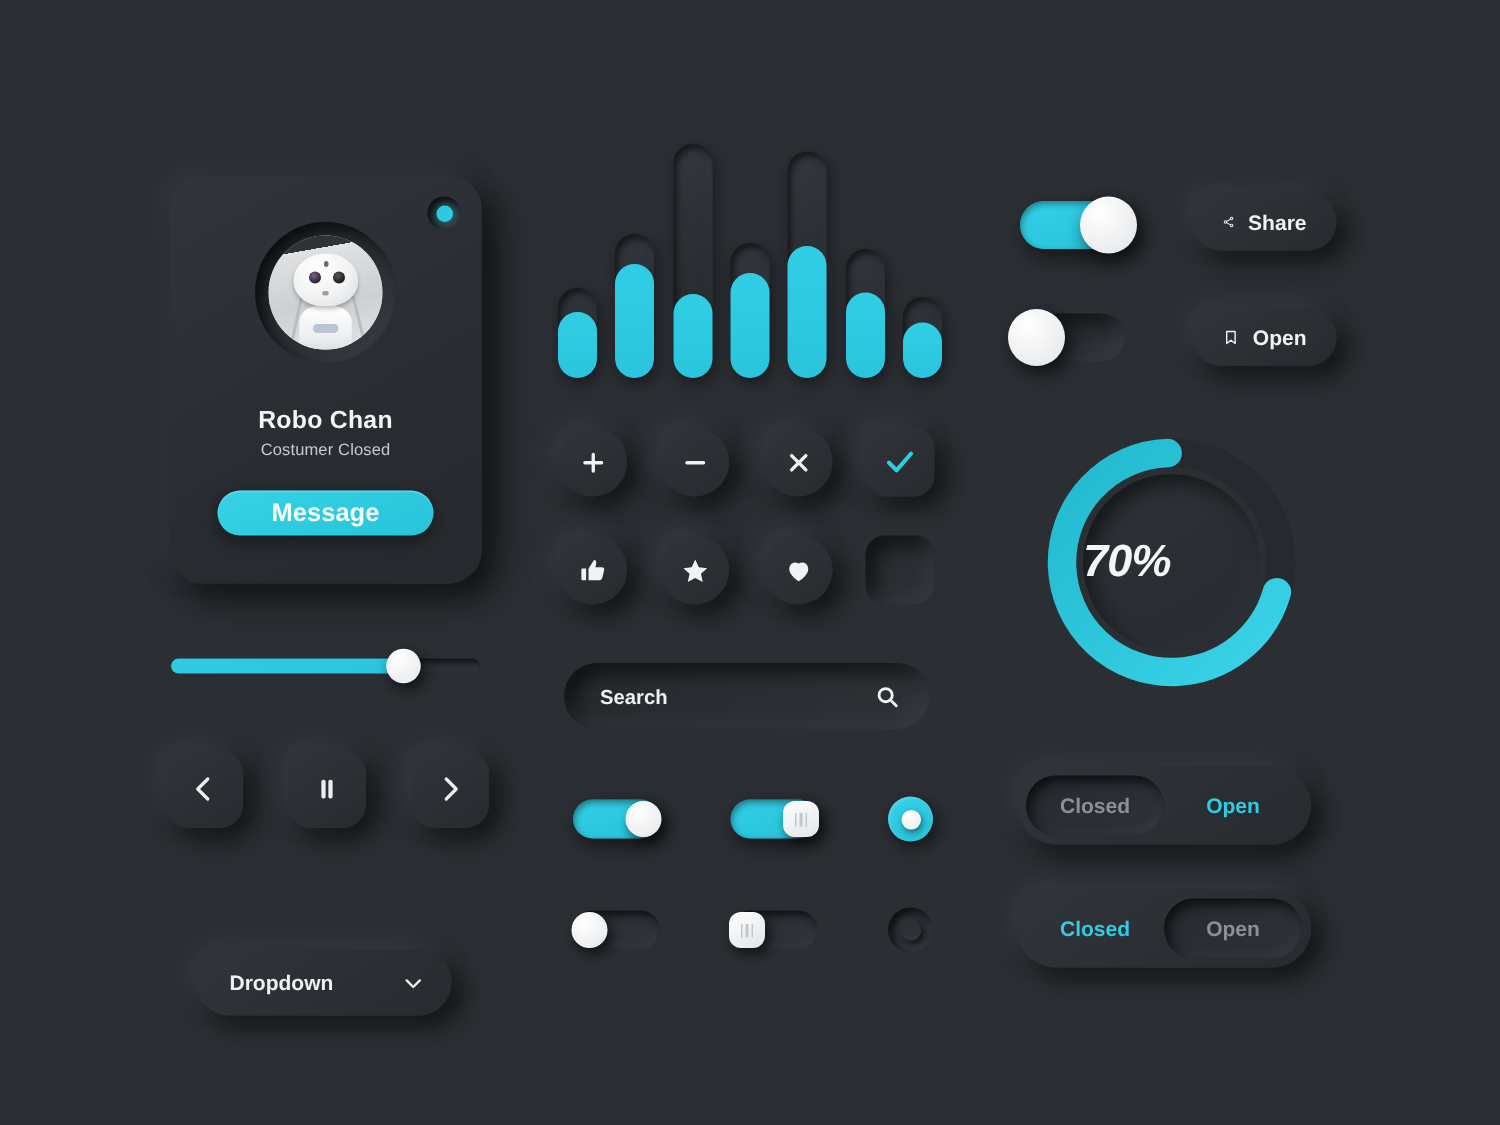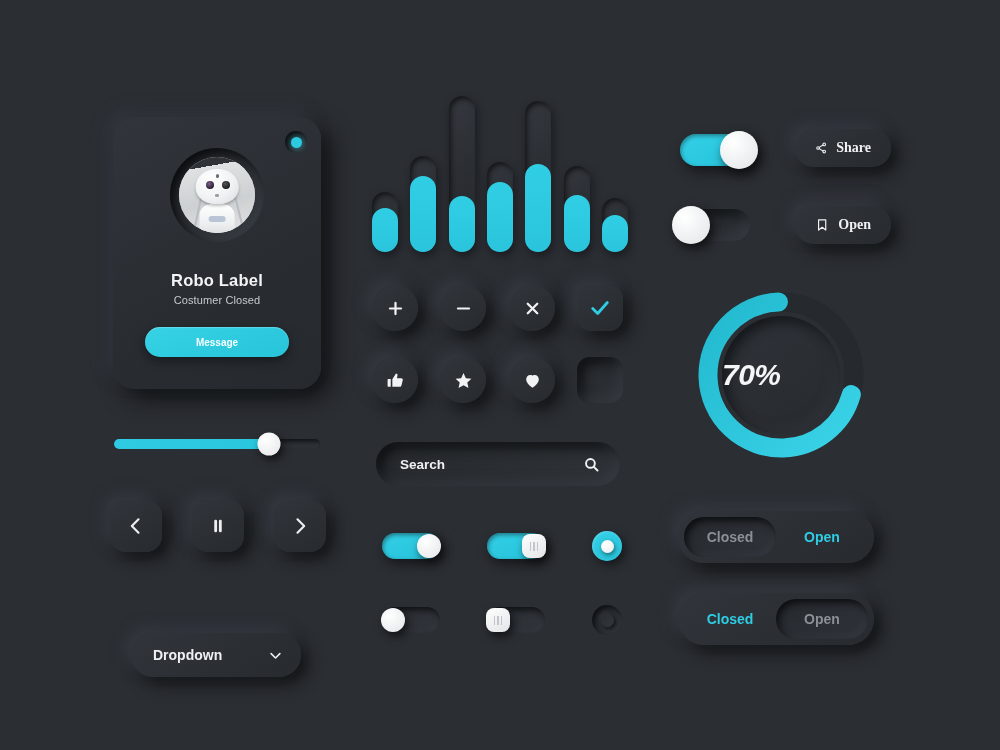--- a/index.html
+++ b/index.html
@@ -116,21 +116,21 @@
   #profile-role {
     position: absolute; top: 177px; left: 0; width: 100%;
     text-align: center; color: #c6cad0;
     font-size: 11px; letter-spacing: 0.1px;
   }
   #message-button {
     position: absolute; left: 32px; bottom: 32px;
     width: 144px; height: 30px; border: none;
     border-radius: 15px;
     background: linear-gradient(160deg, #36d3e6 0%, #27c4da 100%);
-    color: #f4fdff; font-size: 10px; font-weight: bold;
+    color: #f4fdff; font-size: 17px; font-weight: bold;
     font-family: inherit; cursor: pointer;
     box-shadow: 0 4px 10px rgba(10,12,14,0.55),
                 inset 0 1px 1px rgba(255,255,255,0.25);
   }
 
   
   #slider {
     position: absolute; left: 114px; top: 439px;
     width: 206px; height: 10px;
   }
@@ -281,21 +281,21 @@
     position: absolute; top: 50%; transform: translateY(-50%);
     width: 38px; height: 38px; border-radius: 50%;
     background: radial-gradient(circle at 35% 30%,#ffffff,#e2e4e6);
     box-shadow: 4px 5px 11px rgba(10,12,14,0.85);
   }
 
   
   .pill-btn {
     position: absolute; height: 38px; border-radius: 19px;
     display: flex; align-items: center; justify-content: center; gap: 9px;
-    padding: 0 20px; cursor: pointer; font-family: Liberation Serif, serif;
+    padding: 0 20px; cursor: pointer;
   }
   .pill-btn span.label { color: #eff1f3; font-size: 14px; font-weight: bold; }
   .pill-btn svg { width: 16px; height: 16px; }
 
   
   #progress-ring {
     position: absolute; left: 694px; top: 288px;
     width: 174px; height: 174px;
   }
   #ring-inner {
@@ -342,21 +342,21 @@
         <div class="arm r"></div>
         <div class="body"></div>
         <div class="screen"></div>
         <div class="head"></div>
         <div class="dot"></div>
         <div class="eye l"></div>
         <div class="eye r"></div>
         <div class="mouth"></div>
       </div>
     </div>
-    <div id="profile-name">Robo Label</div>
+    <div id="profile-name">Robo Chan</div>
     <div id="profile-role">Costumer Closed</div>
     <button id="message-button">Message</button>
   </div>
 
   <div id="slider">
     <div id="slider-track">
       <div id="slider-fill" style="width: 75%;"></div>
     </div>
     <div id="slider-knob" style="left: 75%;"></div>
   </div>

